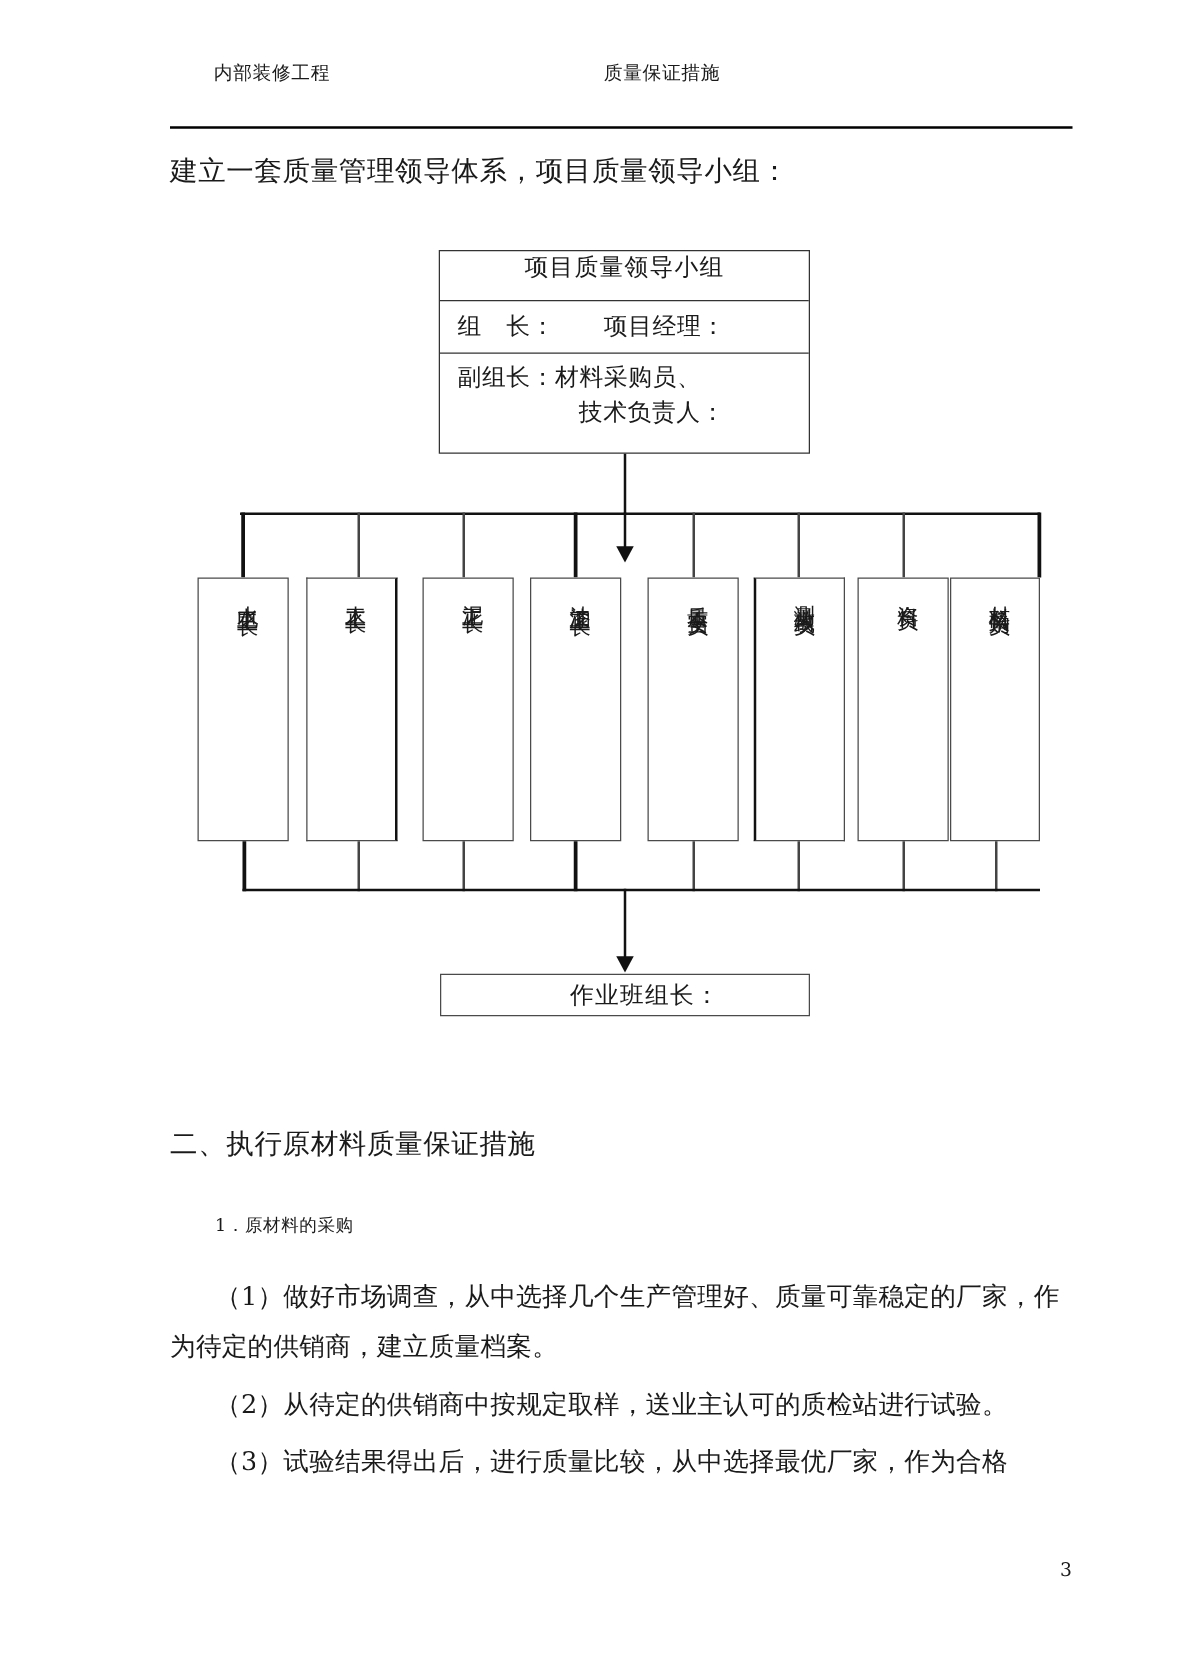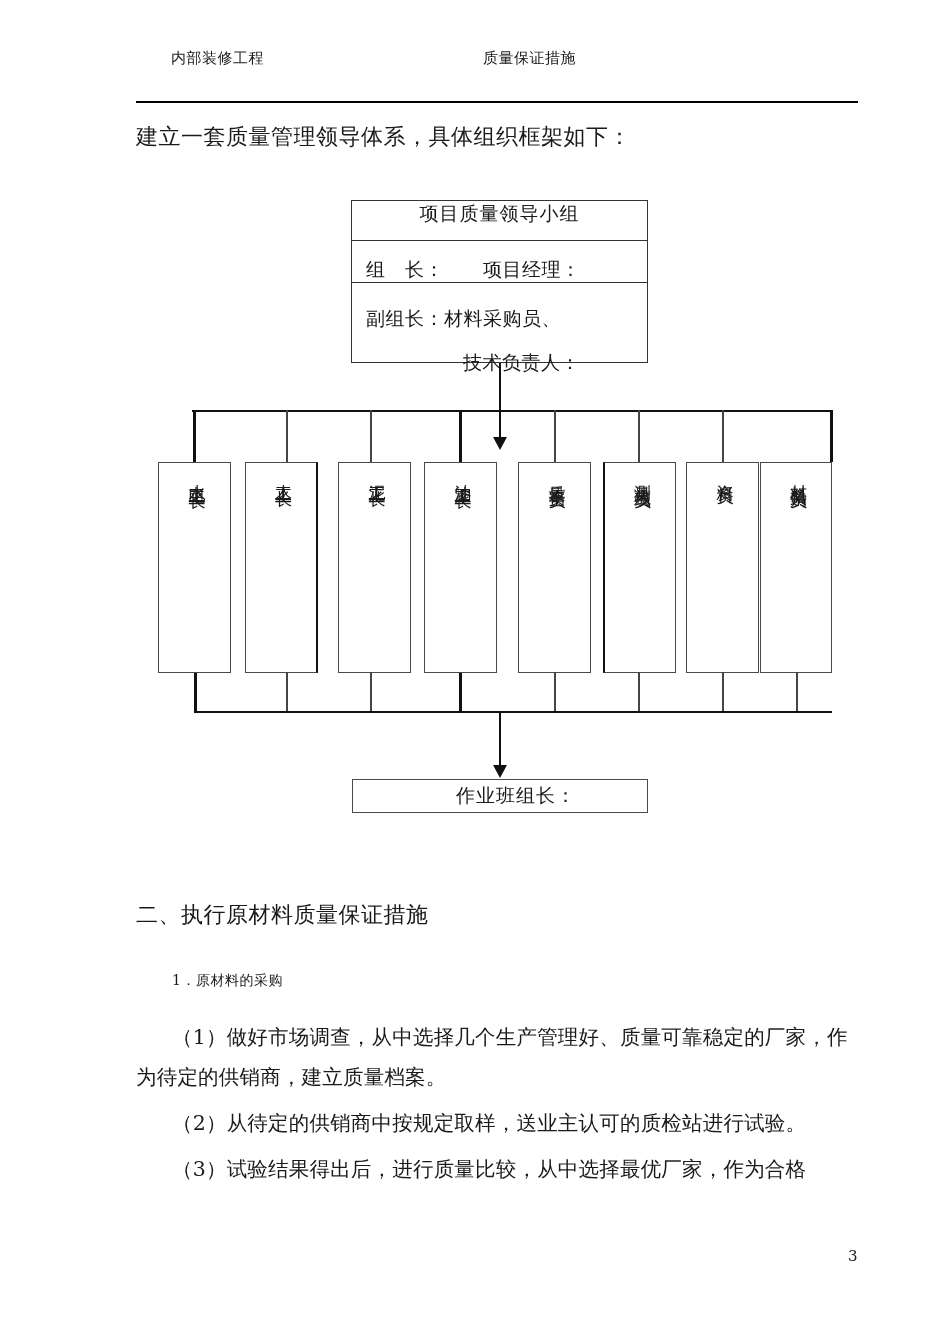--- a/index.html
+++ b/index.html
@@ -116,21 +116,20 @@
   }
   .t-title {
     font-size: 19px;
     letter-spacing: 1px;
   }
   .t-line {
     font-size: 19px;
     letter-spacing: 0.5px;
     line-height: 1.45;
     white-space: nowrap;
-    margin-top: 16px;
   }
   .t-line.indent {
     padding-left: 30px;
     text-align: center;
   }
 
   
   .vbox {
     top: 462px;
     height: 211px;
@@ -239,21 +238,21 @@
 <body>
 
 <div class="page">
 
   <div class="header">
     <div class="header-left">内部装修工程</div>
     <div class="header-center">质量保证措施</div>
   </div>
   <div class="header-rule"></div>
 
-  <div class="intro">建立一套质量管理领导体系，具体组织框架如下：</div>
+  <div class="intro">建立一套质量管理领导体系，项目质量领导小组：</div>
 
   <div class="chart">
 
     <div class="box topbox">
       <div class="row r1">
         <span class="t-title">项目质量领导小组</span>
       </div>
       <div class="row r2">
         <span class="t-line">组　长：　　项目经理：</span>
       </div>

